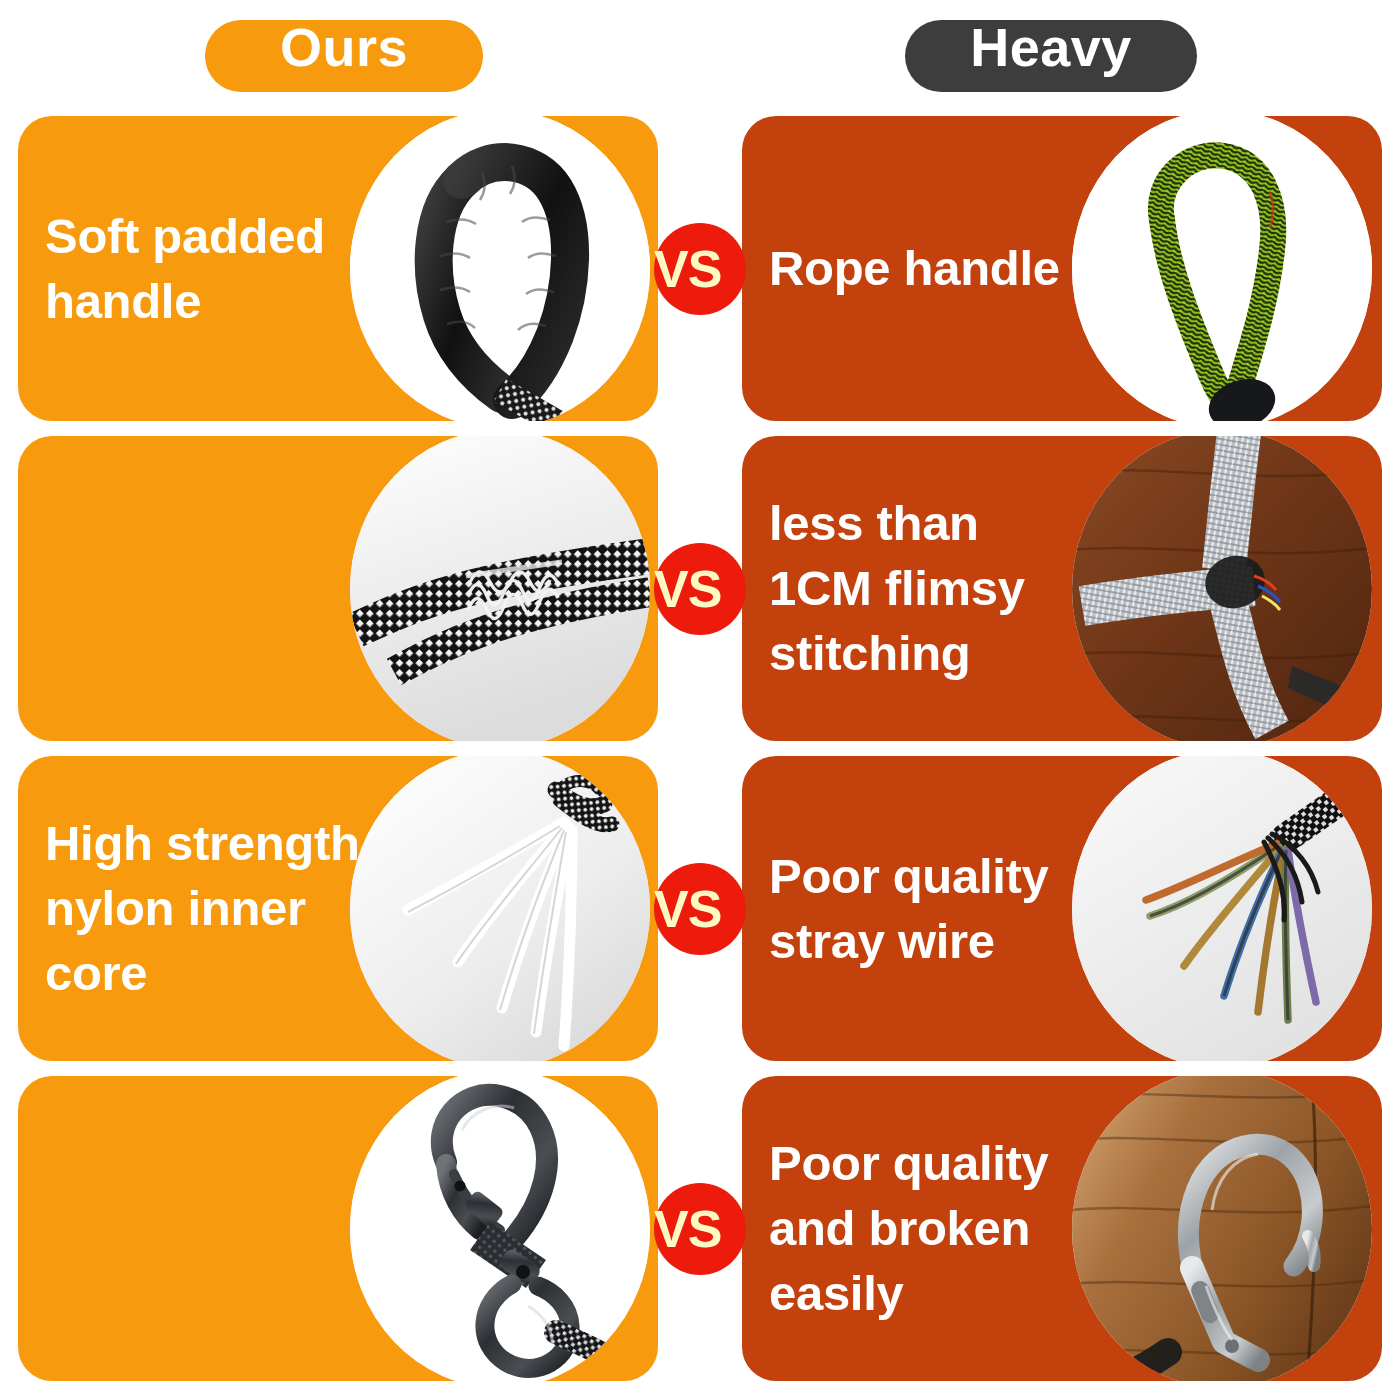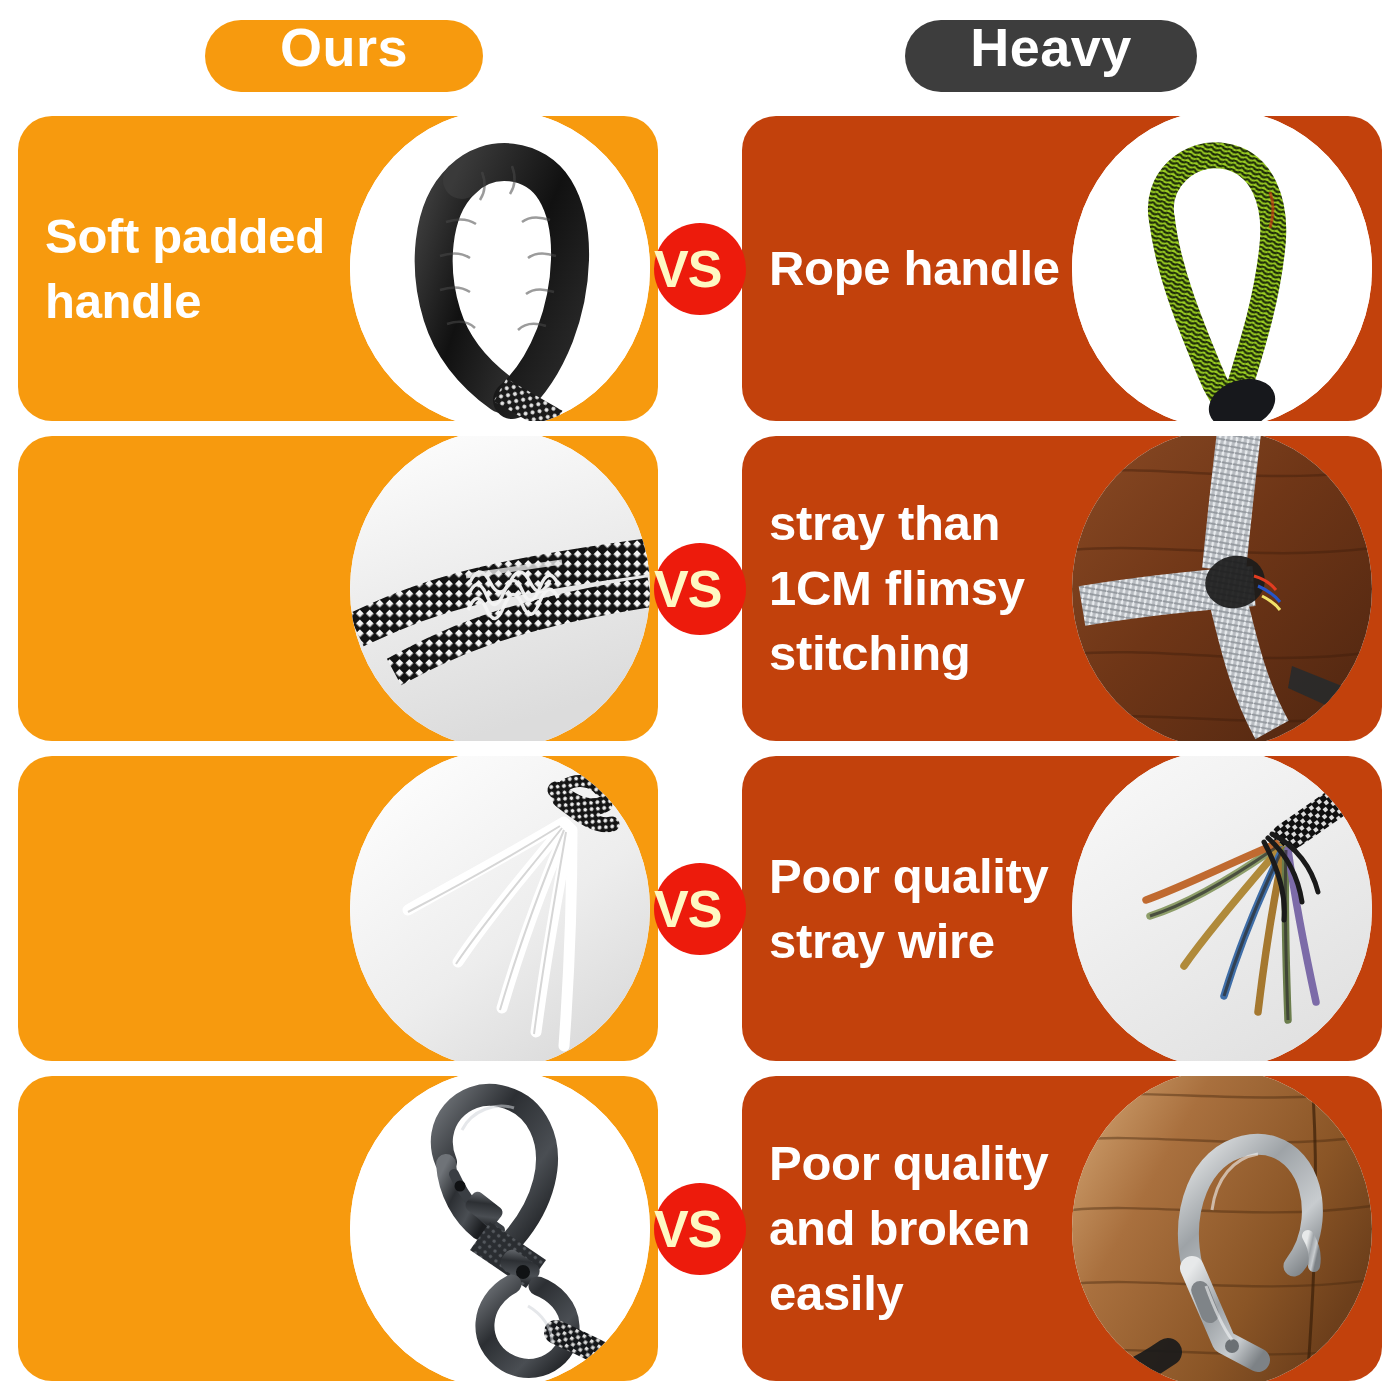--- a/index.html
+++ b/index.html
@@ -191,21 +191,21 @@
           <path d="M116 146 L 212 132" stroke="#e8e8e8" stroke-width="5" opacity="0.8"></path>
         </svg>
       </div>
     </div>
 
     <div class="vs-badge">
       <span>VS</span>
     </div>
 
     <div class="card card-right">
-      <div class="card-text">stray than
+      <div class="card-text">less than
 1CM flimsy
 stitching</div>
       <div class="bubble">
         <svg class="art" viewBox="0 0 300 318" preserveAspectRatio="xMidYMid slice">
           <defs>
             <linearGradient id="wood2" x1="0" y1="0" x2="1" y2="1">
               <stop offset="0" stop-color="#8a4a24"></stop>
                 <stop offset="0.45" stop-color="#6f3617"></stop>
               <stop offset="1" stop-color="#4e2510"></stop>
             </linearGradient>
@@ -233,20 +233,23 @@
           </g>
           <path d="M220 236 L 300 268 L 300 296 L 216 258 Z" fill="#2a2a2a" opacity="0.95"></path>
         </svg>
       </div>
     </div>
   </div>
 
   <div class="row row-3">
 
     <div class="card card-left">
+      <div class="card-text">High strength
+nylon inner
+core</div>
       <div class="bubble">
         <svg class="art" viewBox="0 0 300 318" preserveAspectRatio="xMidYMid slice">
           <defs>
             <linearGradient id="bgshade3" x1="0.1" y1="0" x2="0.8" y2="1">
               <stop offset="0" stop-color="#ffffff"></stop>
                 <stop offset="0.6" stop-color="#ededed"></stop>
                 <stop offset="1" stop-color="#d9d9d9"></stop>
             </linearGradient>
             <pattern id="meshB" width="9" height="9" patternUnits="userSpaceOnUse" patternTransform="rotate(40)">
               <rect width="9" height="9" fill="#141414"></rect>

